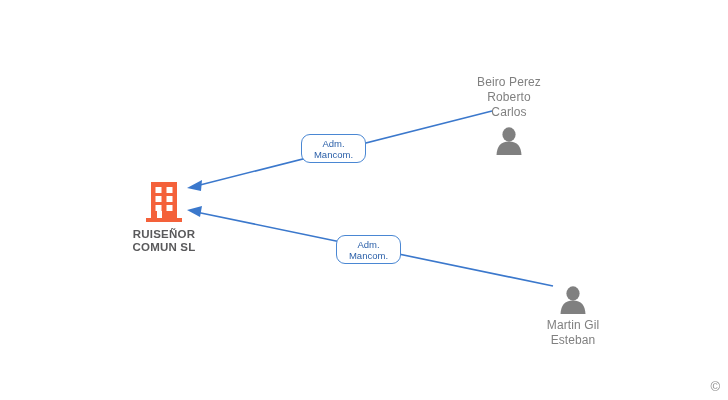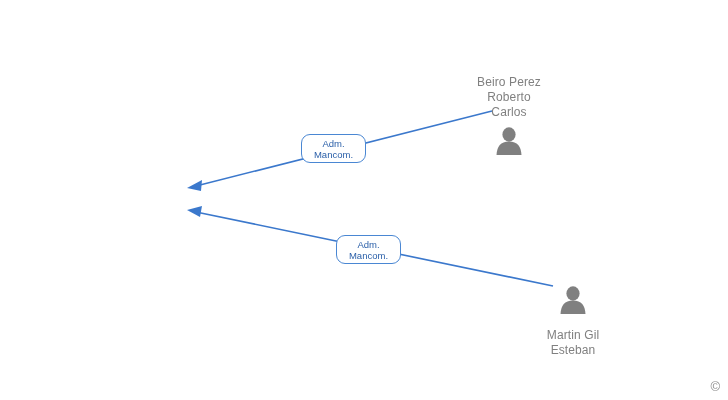--- a/index.html
+++ b/index.html
@@ -127,41 +127,58 @@
       </marker>
     </defs>
 
     <line x1="492" y1="111" x2="196" y2="186" stroke="#3b78cc" stroke-width="1.6"></line>
     <polygon points="187,188 202,180 201,191" fill="#3b78cc"></polygon>
 
     <line x1="553" y1="286" x2="196" y2="212" stroke="#3b78cc" stroke-width="1.6"></line>
     <polygon points="187,210 202,206 200,217" fill="#3b78cc"></polygon>
   </svg>
 
+  <div class="company-node" style="left:79px; top:180px;">
+    <span class="company-icon">
+      <svg width="40" height="44" viewBox="0 0 40 44" xmlns="http://www.w3.org/2000/svg">
+        <rect x="7" y="2" width="26" height="36" fill="#f4613a"></rect>
+        <rect x="2" y="38" width="36" height="4" fill="#f4613a"></rect>
+        <rect x="11.5" y="7" width="6" height="6" fill="#ffffff"></rect>
+        <rect x="22.5" y="7" width="6" height="6" fill="#ffffff"></rect>
+        <rect x="11.5" y="16" width="6" height="6" fill="#ffffff"></rect>
+        <rect x="22.5" y="16" width="6" height="6" fill="#ffffff"></rect>
+        <rect x="11.5" y="25" width="6" height="6" fill="#ffffff"></rect>
+        <rect x="22.5" y="25" width="6" height="6" fill="#ffffff"></rect>
+        <rect x="13" y="31" width="5" height="7" fill="#ffffff"></rect>
+      </svg>
+    </span>
+    <span class="company-name">RUISEÑOR
+COMUN SL</span>
+  </div>
 
   <div class="person-node" style="left:429px; top:28px;margin-top:47px;">
     <span class="person-name">Beiro Perez
 Roberto
 Carlos</span>
     <span class="person-icon" style="margin-top:7px;">
       <svg width="34" height="28" viewBox="0 0 34 28" xmlns="http://www.w3.org/2000/svg">
         <ellipse cx="17" cy="7.5" rx="6.6" ry="7.2" fill="#808080"></ellipse>
         <path d="M 17 14.5 C 8.5 14.5 5 19.5 4.5 28 L 29.5 28 C 29 19.5 25.5 14.5 17 14.5 z" fill="#808080"></path>
       </svg>
     </span>
   </div>
 
   <div class="person-node" style="left:493px; top:286px;">
     <span class="person-icon">
       <svg width="34" height="28" viewBox="0 0 34 28" xmlns="http://www.w3.org/2000/svg">
         <ellipse cx="17" cy="7.5" rx="6.6" ry="7.2" fill="#808080"></ellipse>
         <path d="M 17 14.5 C 8.5 14.5 5 19.5 4.5 28 L 29.5 28 C 29 19.5 25.5 14.5 17 14.5 z" fill="#808080"></path>
       </svg>
     </span>
-    <span class="person-name" style="margin-top:10px;">Martin Gil
+    <span class="person-name" style="margin-top:0;">Martin Gil
 Esteban</span>
   </div>
 
   <div class="rel-label" style="left:301px; top:134px;">
     <span>Adm.
 Mancom.</span>
   </div>
 
   <div class="rel-label" style="left:336px; top:235px;">
     <span>Adm.

